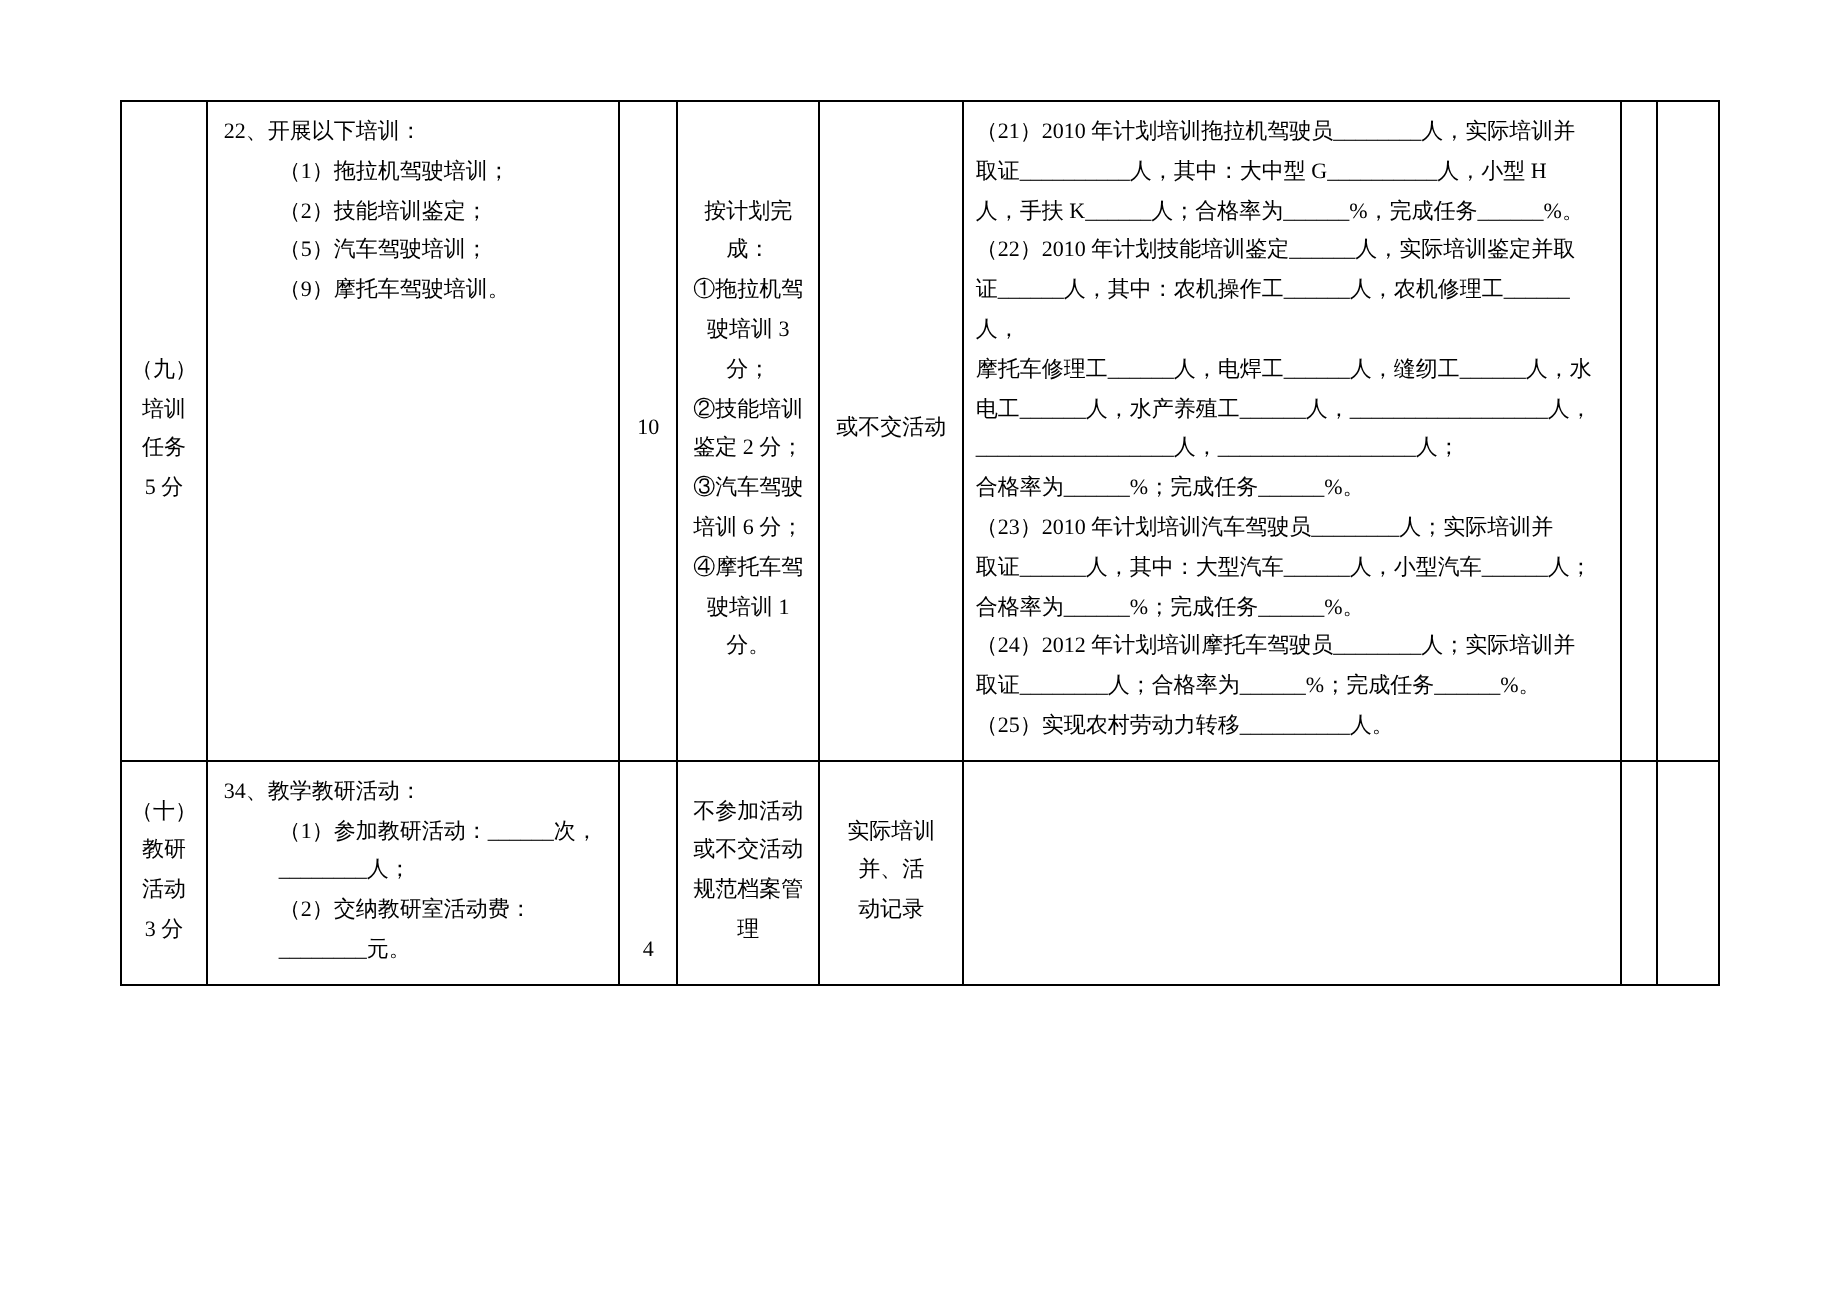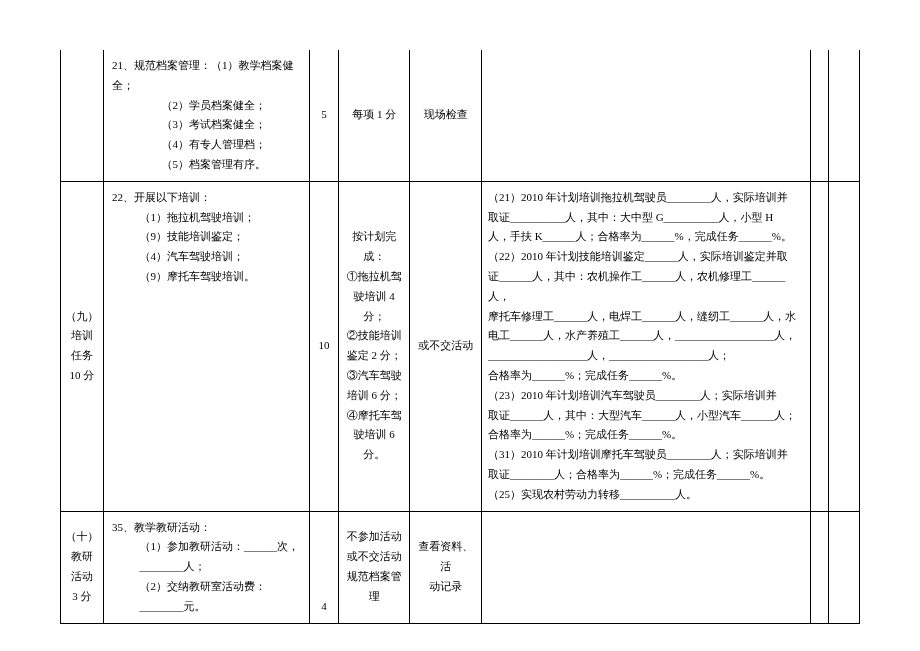--- a/index.html
+++ b/index.html
@@ -32,105 +32,89 @@
     .no-top { border-top: none; }
     .indent1 { padding-left: 2.5em; display: block; }
     .indent2 { padding-left: 4.5em; display: block; }
   </style>
 </head>
 <body>
 
 <table>
 
   <tbody>
-      <tr>
-    <td class="c1 no-top"></td>
-    <td class="c2 no-top">
-      <span>21、规范档案管理：（1）教学档案健全；</span>
-      <span class="indent2">（2）学员档案健全；</span>
-      <span class="indent2">（3）考试档案健全；</span>
-      <span class="indent2">（4）有专人管理档；</span>
-      <span class="indent2">（5）档案管理有序。</span>
-    </td>
-    <td class="c3 no-top">5</td>
-    <td class="c4 no-top">每项 1 分</td>
-    <td class="c5 no-top">现场检查</td>
-    <td class="c6 no-top"></td>
-    <td class="c7 no-top"></td>
-    <td class="c8 no-top"></td>
-  </tr>
 
   <tr>
     <td class="c1">
       <div>（九）</div>
       <div>培训</div>
       <div>任务</div>
-      <div>10 分</div>
+      <div>5 分</div>
     </td>
     <td class="c2" style="vertical-align:top;">
       <span>22、开展以下培训：</span>
       <span class="indent1">（1）拖拉机驾驶培训；</span>
-      <span class="indent1">（9）技能培训鉴定；</span>
-      <span class="indent1">（4）汽车驾驶培训；</span>
+      <span class="indent1">（2）技能培训鉴定；</span>
+      <span class="indent1">（5）汽车驾驶培训；</span>
       <span class="indent1">（9）摩托车驾驶培训。</span>
     </td>
     <td class="c3">10</td>
     <td class="c4">
       <div>按计划完成：</div>
       <div>①拖拉机驾</div>
-      <div>驶培训 4 分；</div>
+      <div>驶培训 3 分；</div>
       <div>②技能培训</div>
       <div>鉴定 2 分；</div>
       <div>③汽车驾驶</div>
       <div>培训 6 分；</div>
       <div>④摩托车驾</div>
-      <div>驶培训 6 分。</div>
+      <div>驶培训 1 分。</div>
     </td>
     <td class="c5">或不交活动</td>
     <td class="c6" style="vertical-align:top;margin-left:27px;">
       <div>（21）2010 年计划培训拖拉机驾驶员________人，实际培训并</div>
       <div>取证__________人，其中：大中型 G__________人，小型 H</div>
       <div>人，手扶 K______人；合格率为______%，完成任务______%。</div>
       <div>（22）2010 年计划技能培训鉴定______人，实际培训鉴定并取</div>
       <div>证______人，其中：农机操作工______人，农机修理工______人，</div>
       <div>摩托车修理工______人，电焊工______人，缝纫工______人，水</div>
       <div>电工______人，水产养殖工______人，__________________人，</div>
       <div>__________________人，__________________人；</div>
       <div>合格率为______%；完成任务______%。</div>
       <div>（23）2010 年计划培训汽车驾驶员________人；实际培训并</div>
       <div>取证______人，其中：大型汽车______人，小型汽车______人；</div>
       <div>合格率为______%；完成任务______%。</div>
-      <div>（31）2010 年计划培训摩托车驾驶员________人；实际培训并</div>
+      <div>（24）2012 年计划培训摩托车驾驶员________人；实际培训并</div>
       <div>取证________人；合格率为______%；完成任务______%。</div>
       <div>（25）实现农村劳动力转移__________人。</div>
     </td>
     <td class="c7"></td>
     <td class="c8"></td>
   </tr>
 
   <tr>
     <td class="c1">
       <div>（十）</div>
       <div>教研</div>
       <div>活动</div>
       <div>3 分</div>
     </td>
     <td class="c2">
-      <span>35、教学教研活动：</span>
+      <span>34、教学教研活动：</span>
       <span class="indent1">（1）参加教研活动：______次，________人；</span>
       <span class="indent1">（2）交纳教研室活动费：________元。</span>
     </td>
     <td class="c3" style="vertical-align:bottom;">4</td>
     <td class="c4">
       <div>不参加活动</div>
       <div>或不交活动</div>
       <div>规范档案管理</div>
     </td>
     <td class="c5">
-      <div>查看资料、活</div>
+      <div>实际培训并、活</div>
       <div>动记录</div>
     </td>
     <td class="c6"></td>
     <td class="c7"></td>
     <td class="c8"></td>
   </tr>
 
 </tbody>
   </table>
 

